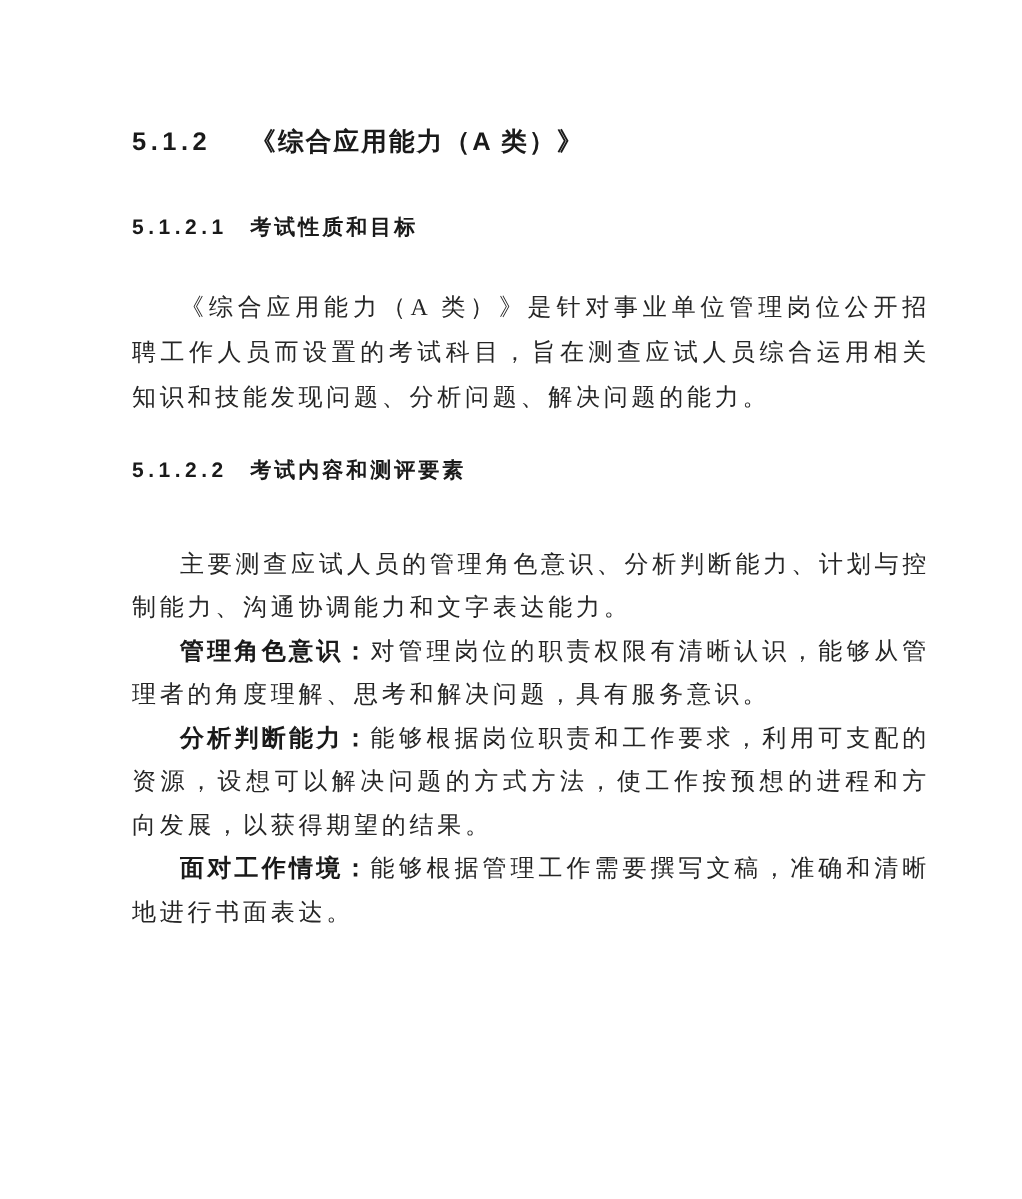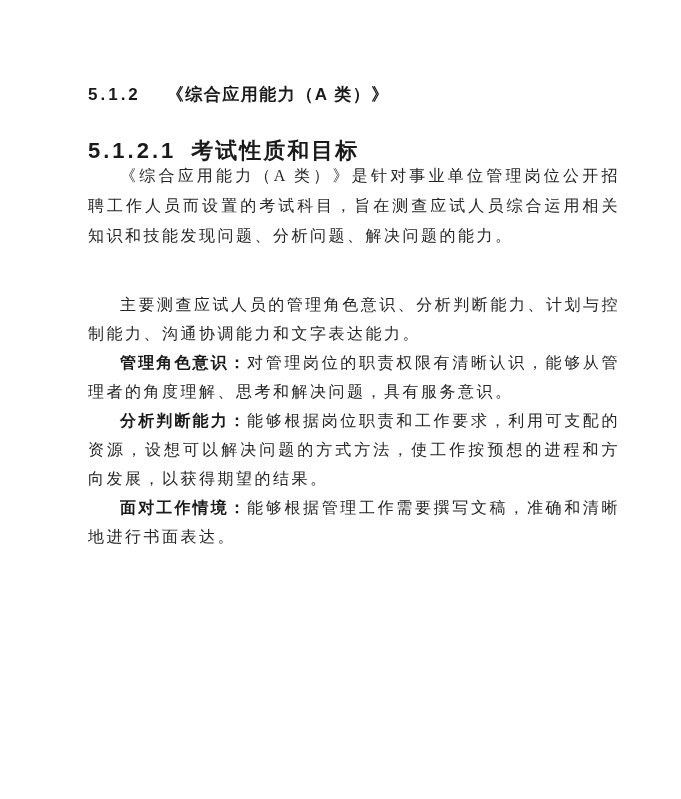--- a/index.html
+++ b/index.html
@@ -22,36 +22,36 @@
   }
   .heading {
     font-family: "Liberation Sans", "DejaVu Sans", sans-serif;
     font-weight: 700;
     font-size: 17px;
     line-height: 20px;
     color: #1a1a1a;
     white-space: nowrap;
   }
   .heading .num { letter-spacing: 3px; }
-  .heading.lvl2 { font-size: 22px; }
+  .heading.lvl2 { font-size: 14px; }
   .h1-gap { display: inline-block; width: 26px; }
   .h2-gap { display: inline-block; width: 15px; }
   .heading.lvl1 .title { letter-spacing: 1.5px; }
   .heading.lvl2 .title { letter-spacing: 2px; }
   .h2 { margin-top: 36px; }
   .h3 { margin-top: 22px; }
   .para {
     font-size: 16px;
     letter-spacing: 2.5px;
     text-align: justify;
     text-align-last: left;
     text-indent: 2em;
     color: #262626;
   }
-  .para.intro { line-height: 30px; }
+  .para.intro { line-height: 30px; margin-top: 30px; }
   .para.body { line-height: 29px; }
   .para.first-body { margin-top: 39px; }
   .term {
     font-family: "Liberation Sans", "DejaVu Sans", sans-serif;
     font-weight: 700;
     font-style: normal;
     color: #1a1a1a;
     letter-spacing: 2px;
   }
   .page-number {
@@ -69,20 +69,21 @@
 
 <div class="page">
   <div class="content">
 
     <div class="heading lvl1"><span class="num">5.1.2</span><span class="h1-gap"></span><span class="title">《综合应用能力（A 类）》</span></div>
 
     <div class="heading lvl2 h2"><span class="num">5.1.2.1</span><span class="h2-gap"></span><span class="title">考试性质和目标</span></div>
 
     <p class="para intro">《综合应用能力（A 类）》是针对事业单位管理岗位公开招聘工作人员而设置的考试科目，旨在测查应试人员综合运用相关知识和技能发现问题、分析问题、解决问题的能力。</p>
 
+    <div class="heading lvl2 h3"><span class="num">5.1.2.2</span><span class="h2-gap"></span><span class="title">考试内容和测评要素</span></div>
 
     <p class="para body first-body">主要测查应试人员的管理角色意识、分析判断能力、计划与控制能力、沟通协调能力和文字表达能力。</p>
 
     <p class="para body"><span class="term">管理角色意识：</span><span>对管理岗位的职责权限有清晰认识，能够从管理者的角度理解、思考和解决问题，具有服务意识。</span></p>
 
 
     <p class="para body"><span class="term">分析判断能力：</span><span>能够根据岗位职责和工作要求，利用可支配的资源，设想可以解决问题的方式方法，使工作按预想的进程和方向发展，以获得期望的结果。</span></p>
 
 
     <p class="para body"><span class="term">面对工作情境：</span><span>能够根据管理工作需要撰写文稿，准确和清晰地进行书面表达。</span></p>

